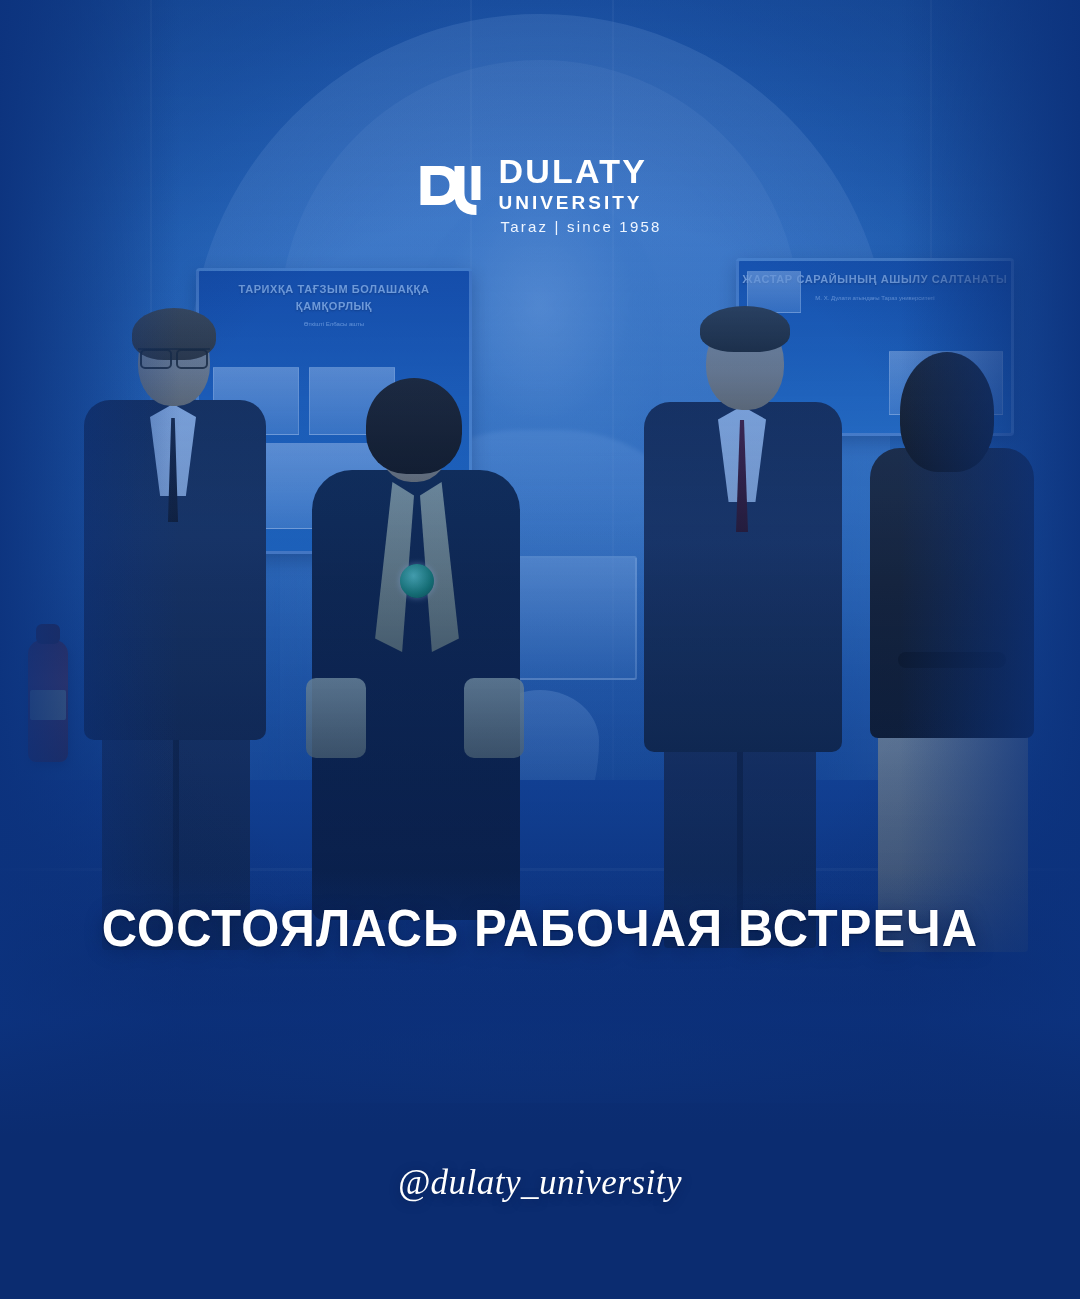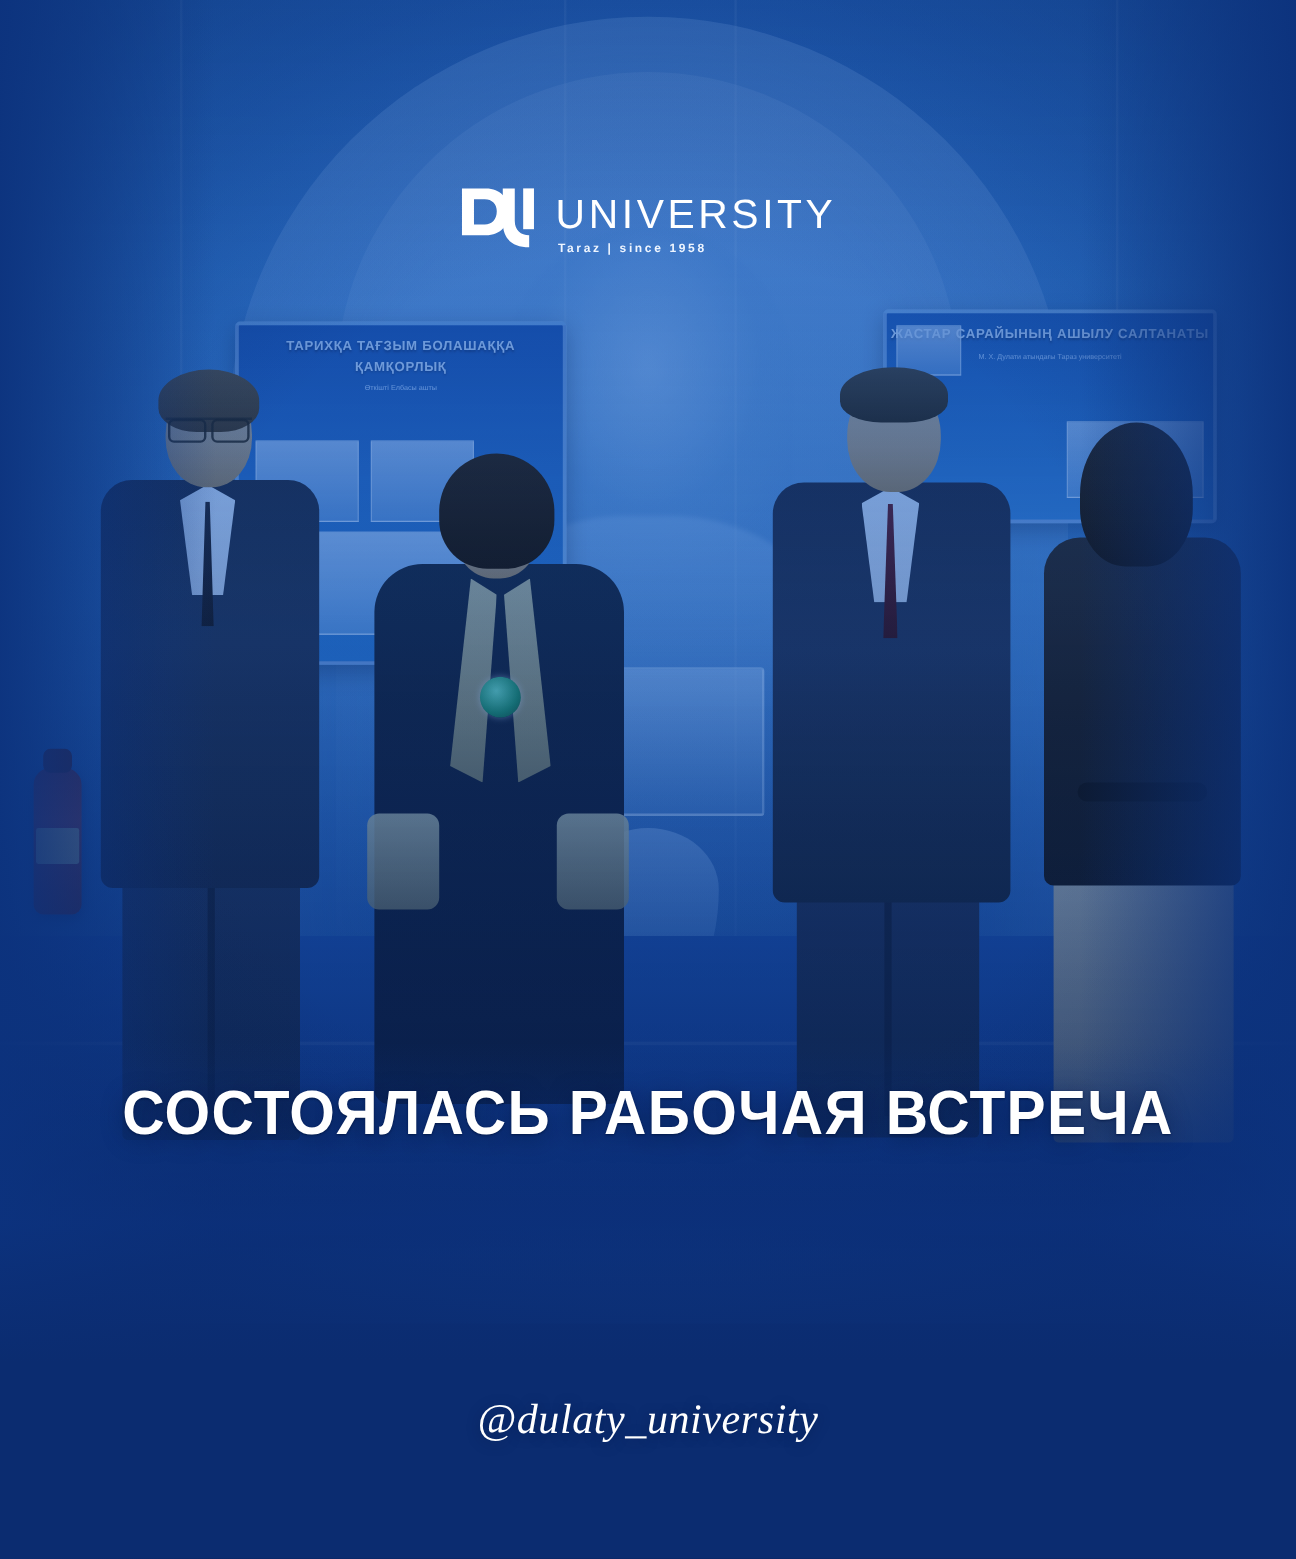--- a/index.html
+++ b/index.html
@@ -351,32 +351,31 @@
     width: 64px;
     height: 62px;
   }
   .logo-text { color: #ffffff; line-height: 1; }
   .logo-line1 {
     font-size: 34px;
     font-weight: bold;
     letter-spacing: 2.2px;
   }
   .logo-line2 {
-    font-size: 34px;
-    font-weight: normal;
+    font-size: 19px;
+    font-weight: bold;
     letter-spacing: 3.0px;
     margin-top: 5px;
   }
   .logo-line3 {
-    font-size: 10px;
+    font-size: 15px;
     letter-spacing: 2.2px;
     margin-top: 7px;
     margin-left: 2px;
     color: #eef5ff;
-    font-weight: bold;
   }
 
   
   .headline {
     position: absolute;
     left: 0; right: 0;
     top: 898px;
     text-align: center;
     z-index: 7;
     color: #ffffff;
@@ -494,20 +493,21 @@
 
   <div class="logo">
     <div class="logo-mark">
       <svg width="64" height="62" viewBox="0 0 64 62" xmlns="http://www.w3.org/2000/svg">
         <path d="M2 3 H22 C34 3 41 11 41 22 C41 34 34 42 22 42 H2 Z M12 12 V33 H21 C27 33 31 29 31 22 C31 16 27 12 21 12 Z" fill="#ffffff"></path>
         <path d="M36 3 H46 V30 C46 38 51 42 58 42 V52 C44 52 36 45 36 31 Z" fill="#ffffff"></path>
         <rect x="53" y="3" width="9" height="34" fill="#ffffff"></rect>
       </svg>
     </div>
     <div class="logo-text">
+      <div class="logo-line1">DULATY</div>
       <div class="logo-line2">UNIVERSITY</div>
       <div class="logo-line3">Taraz  |  since 1958</div>
     </div>
   </div>
 
   <div class="headline">СОСТОЯЛАСЬ РАБОЧАЯ ВСТРЕЧА</div>
 
   <div class="handle">@dulaty_university</div>
 
 </div>

